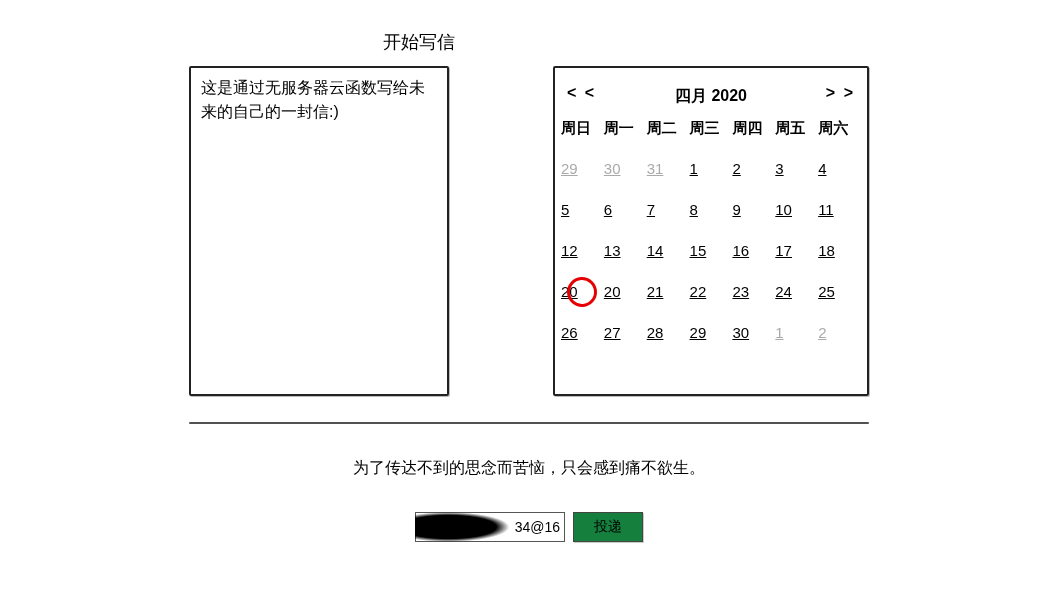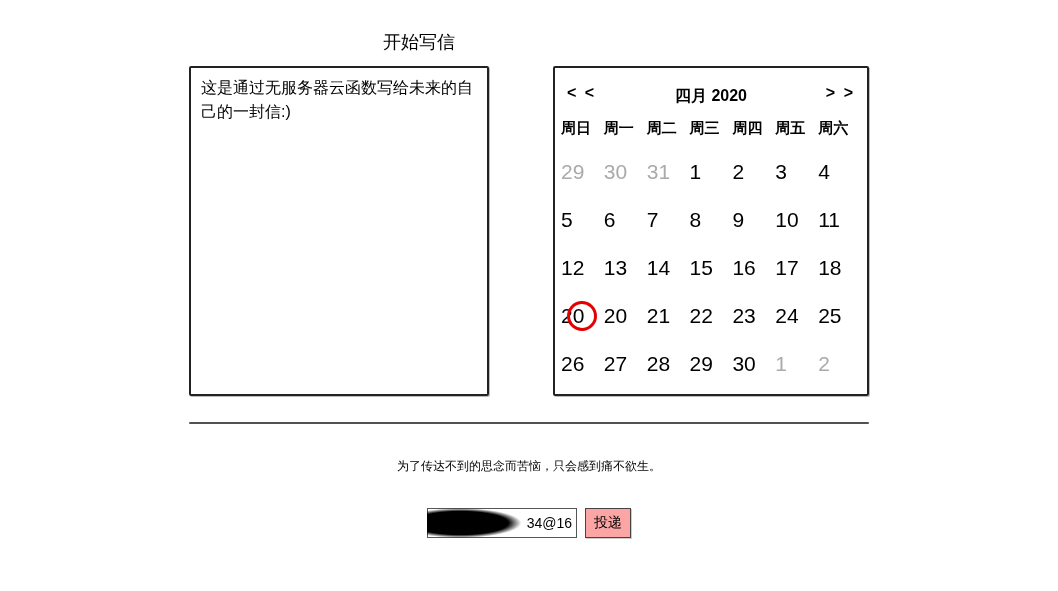--- a/index.html
+++ b/index.html
@@ -3,37 +3,37 @@
   <meta charset="utf-8">
   <style>
     * { box-sizing: border-box; margin: 0; padding: 0; }
     body { font-family: "Microsoft YaHei", "SimSun", sans-serif; background: #fff; width: 1058px; height: 591px; position: relative; }
     .wrap { width: 680px; margin: 0 auto; padding-top: 30px; }
     .headers { display: flex; justify-content: space-between; padding: 0 80px 0 80px; }
     .hdr { font-size: 18px; text-align: center; }
     .hdr-left { width: 300px; }
     .hdr-right { width: 310px; }
     .panels { display: flex; justify-content: space-between; margin-top: 12px; }
-    .letter-box { width: 300px; height: 330px; border: 2px solid #222; border-radius: 2px; padding: 8px 10px; font-size: 16px; line-height: 1.5; box-shadow: 1px 1px 0 #bbb; }
+    .letter-box { width: 260px; height: 330px; border: 2px solid #222; border-radius: 2px; padding: 8px 10px; font-size: 16px; line-height: 1.5; box-shadow: 1px 1px 0 #bbb; }
     .cal-box { width: 316px; border: 2px solid #222; border-radius: 2px; padding: 10px 6px 6px 6px; box-shadow: 1px 1px 0 #bbb; }
     .cal-head { display: flex; align-items: center; justify-content: space-between; padding: 0 6px 6px 6px; font-weight: bold; font-size: 16px; }
     .cal-nav { cursor: pointer; letter-spacing: 2px; font-weight: bold; }
     .cal-title { font-weight: bold; margin-top: 8px; }
     .cal-grid { display: grid; grid-template-columns: repeat(7, 1fr); text-align: left; }
     .cal-wd { font-weight: bold; font-size: 15px; padding: 6px 0 10px 0; }
-    .cal-day { font-size: 21px; padding: 12px 0; position: relative; }
+    .cal-day { font-size: 15px; padding: 12px 0; position: relative; text-decoration: underline; }
     .muted { color: #aaa; }
     .today-ring { position: absolute; top: 50%; left: 50%; width: 30px; height: 30px; border: 3px solid #e60000; border-radius: 50%; transform: translate(-50%, -50%) rotate(-4deg); }
     .divider { width: 680px; height: 0; border-top: 2px solid #333; border-radius: 2px; margin: 26px auto 0 auto; opacity: 0.85; }
-    .quote { text-align: center; font-size: 12px; margin-top: 34px; }
+    .quote { text-align: center; font-size: 16px; margin-top: 34px; }
     .submit-row { display: flex; align-items: center; justify-content: center; margin-top: 33px; gap: 8px; }
     .email-input { width: 150px; height: 30px; border: 1px solid #555; font-size: 14px; padding: 2px 4px; text-align: right; background: #fff; }
     .blotch { position: absolute; left: 0; top: 0; height: 100%; width: 95px; background: radial-gradient(ellipse at 35% 50%, #000 0%, #000 55%, rgba(0,0,0,0) 70%); pointer-events: none; }
     .email-wrap { position: relative; display: inline-block; }
-    .send-btn { height: 30px; padding: 0 8px; border: 1.5px solid #444; background: #fca5a5; font-size: 14px; cursor: pointer; box-shadow: 1px 1px 0 #ccc; }
+    .send-btn { height: 30px; padding: 0 20px; border: 1.5px solid #444; background: #15803d; font-size: 14px; cursor: pointer; box-shadow: 1px 1px 0 #ccc; }
   </style>
 </head>
 <body>
 
 <div class="wrap">
   <div class="headers">
     <div class="hdr hdr-left">开始写信</div>
   </div>
   <div class="panels">
     <div class="letter-box">这是通过无服务器云函数写给未来的自己的一封信:)</div>

